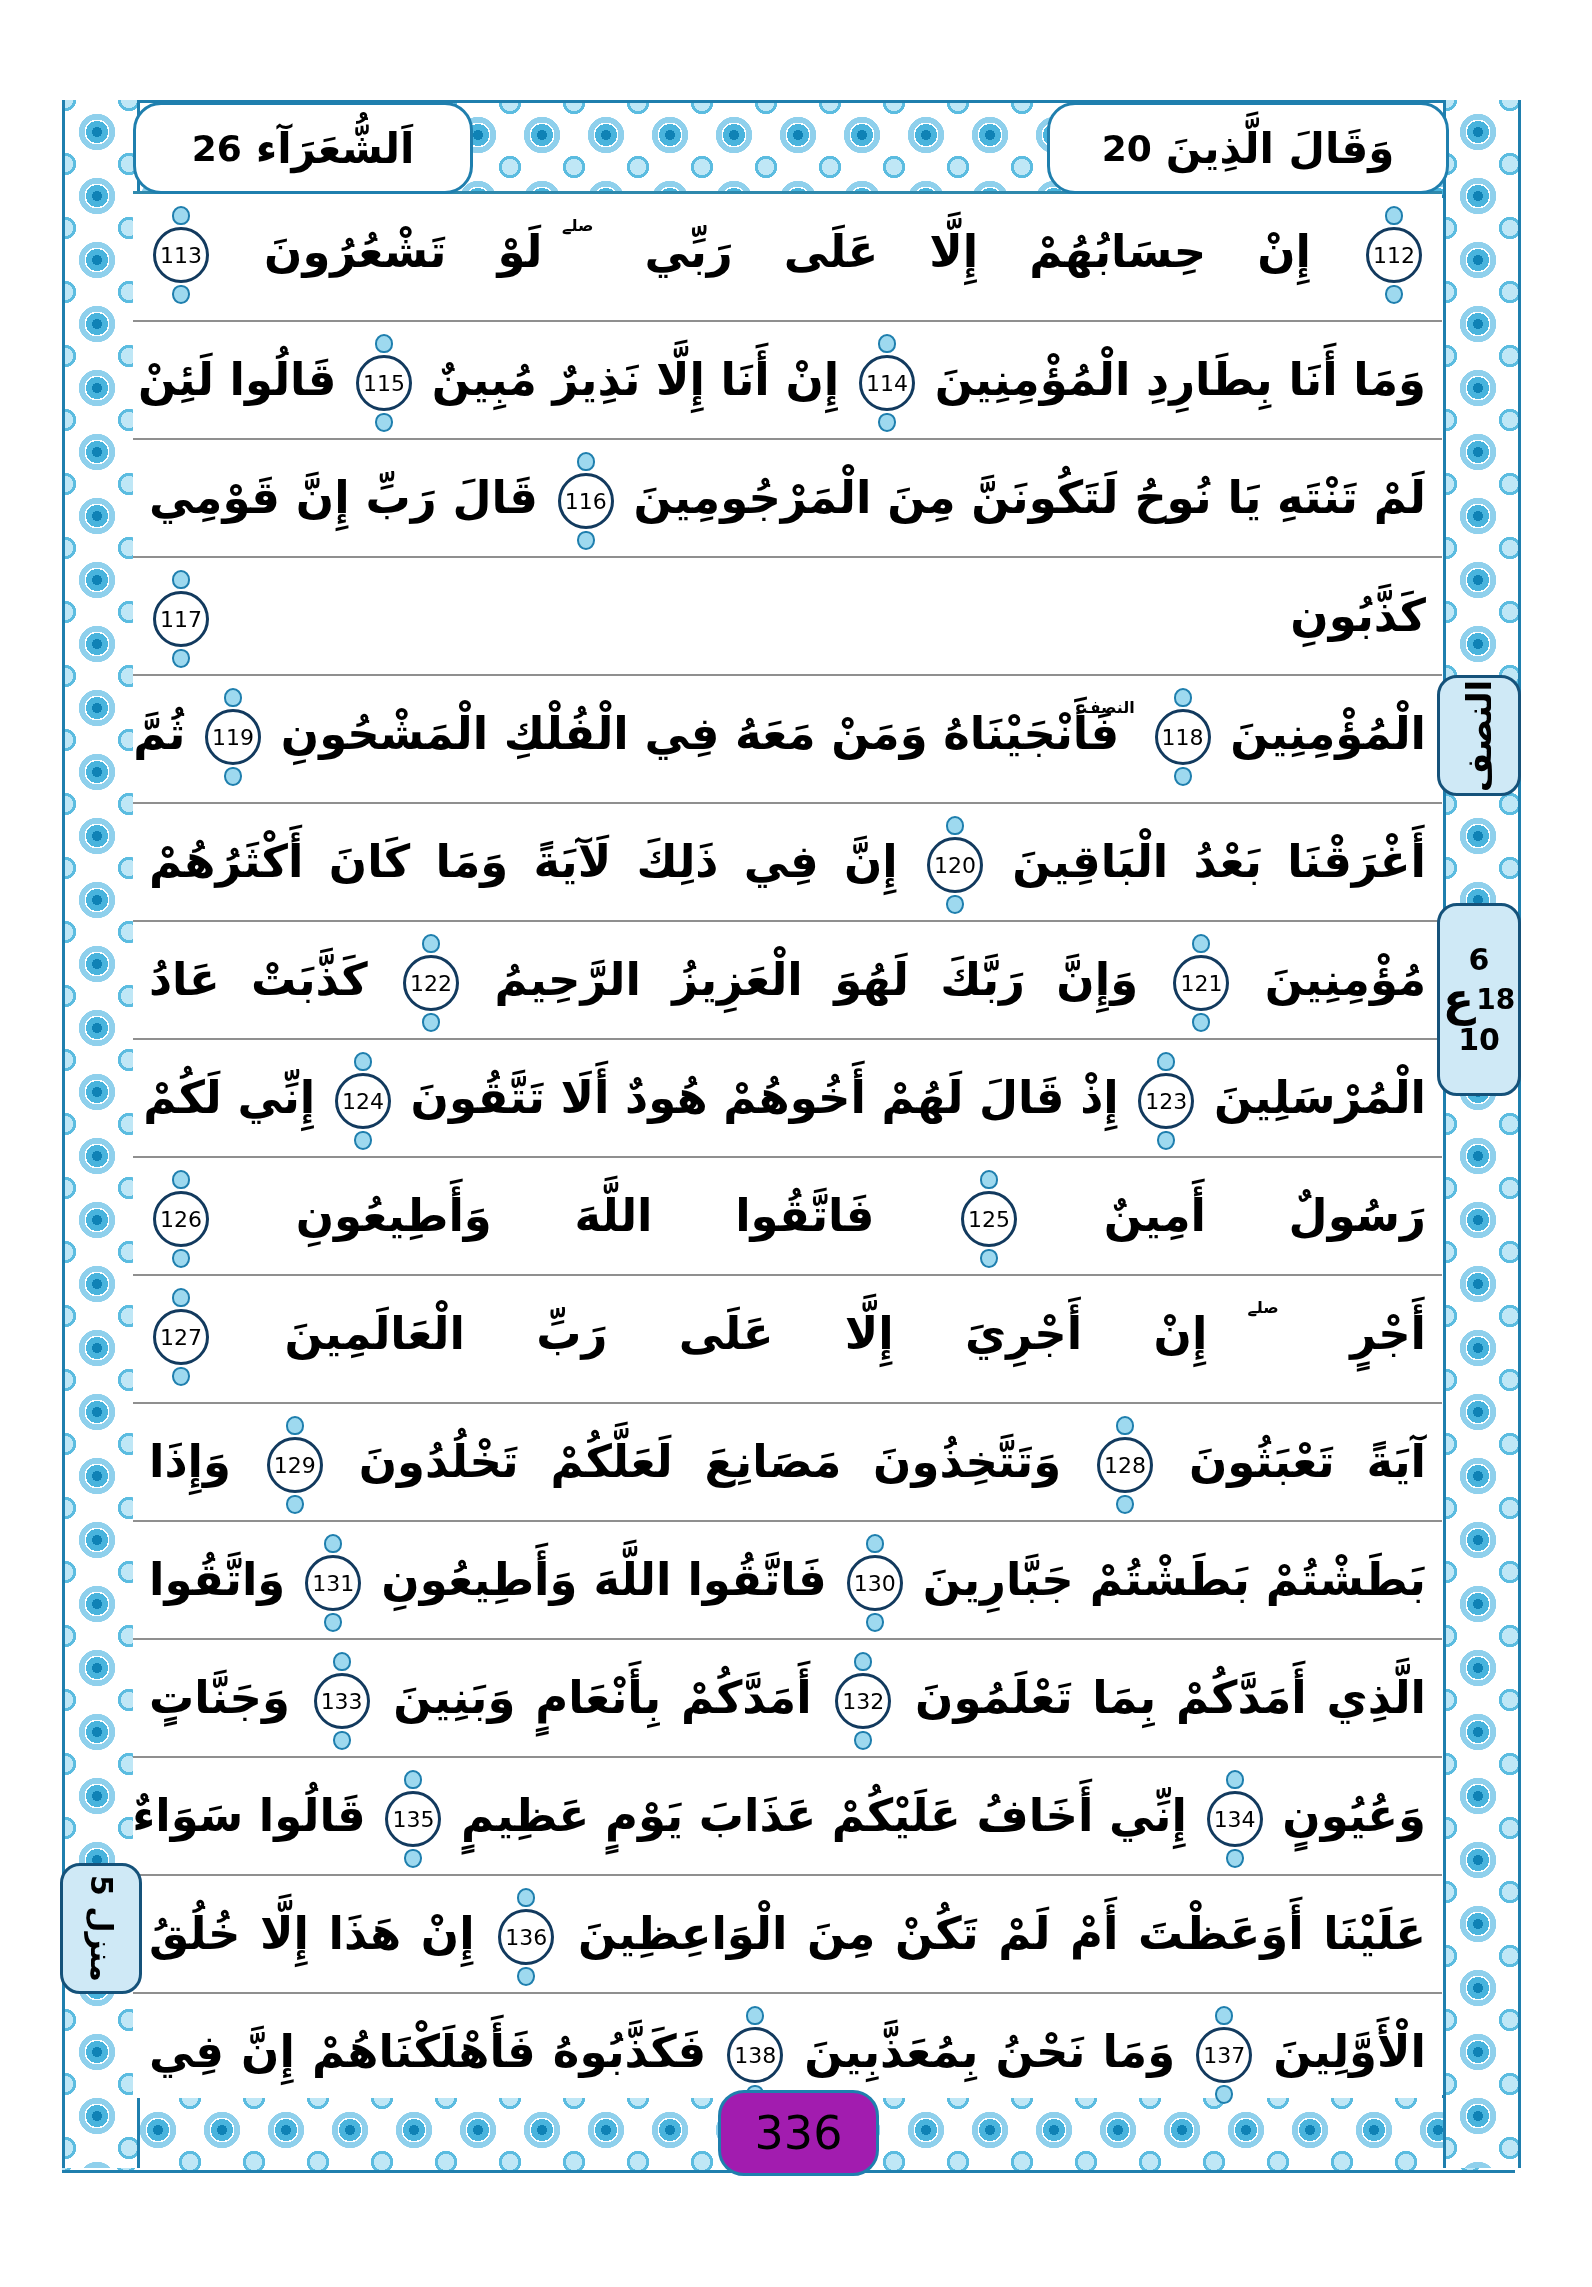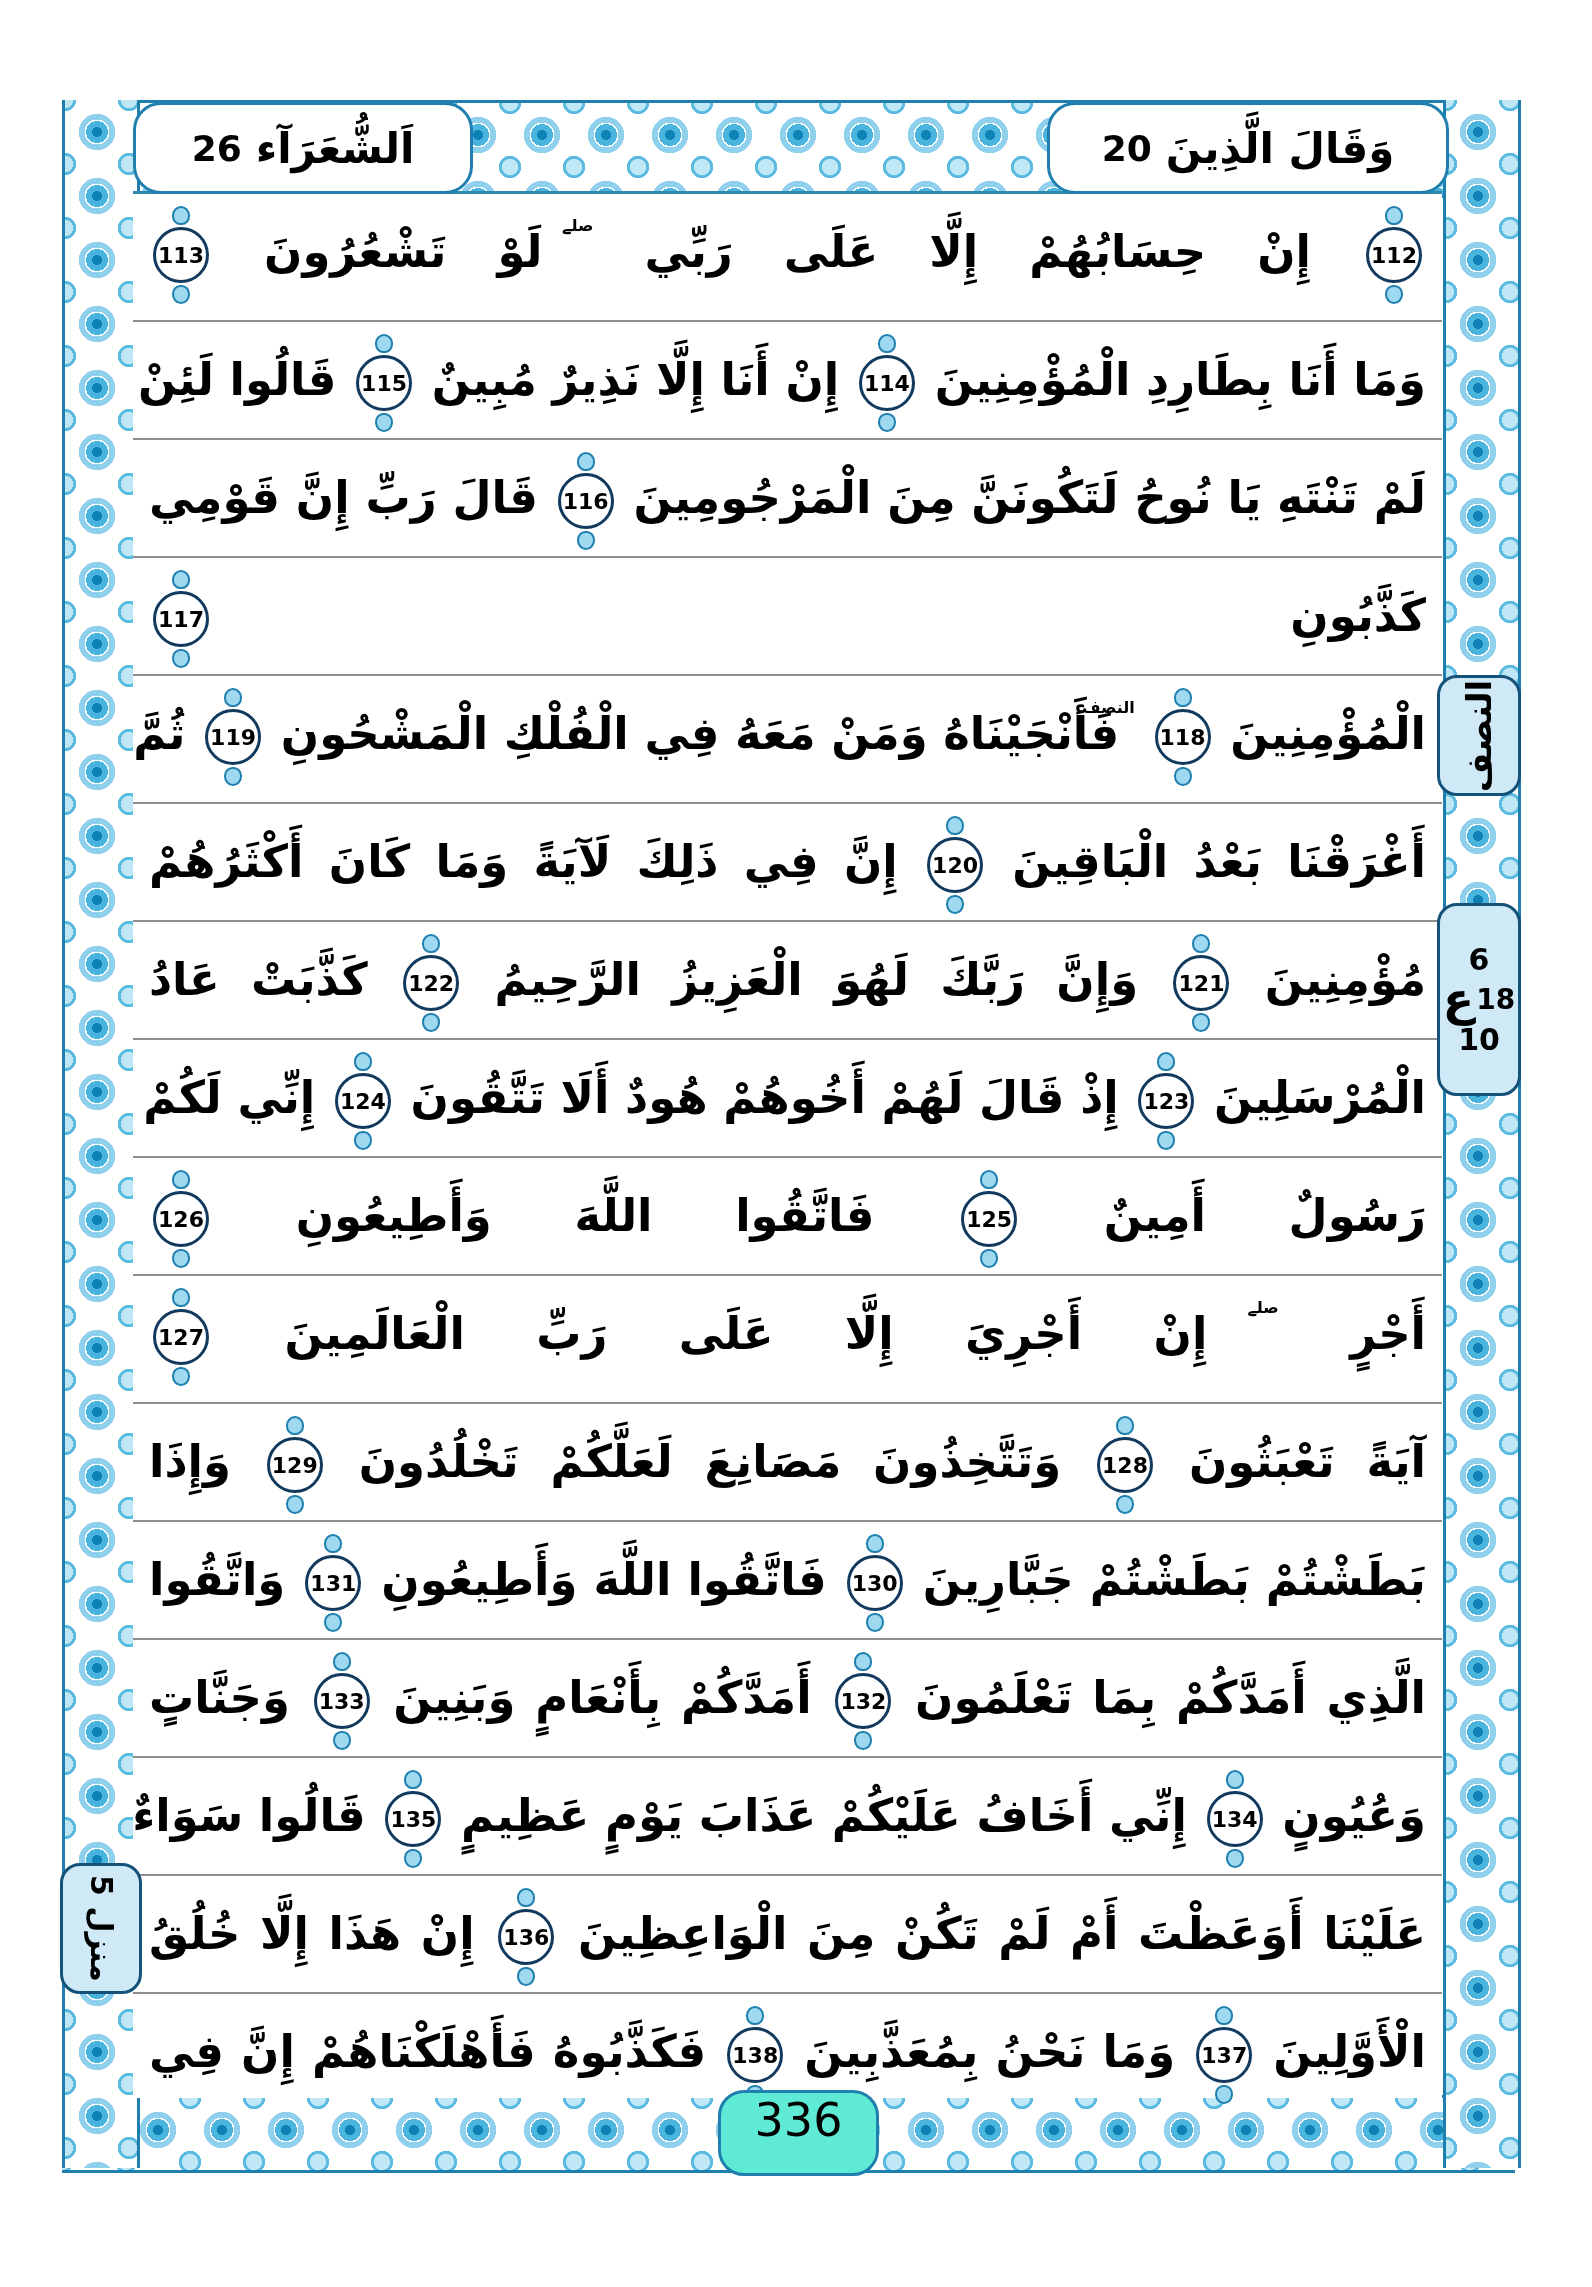--- a/index.html
+++ b/index.html
@@ -45,39 +45,39 @@
         top:-36px;font-size:16px;font-weight:bold;color:#000;white-space:nowrap;}
 
   
   .med{display:inline-flex;flex-direction:column;align-items:center;
        vertical-align:middle;margin:0 4px;line-height:normal;}
   .med .dome{width:14px;height:15px;background:#9ed9ef;border:2px solid #1f7fae;
        border-radius:50% 50% 46% 46%;}
   .med .dome.bot{border-radius:46% 46% 50% 50%;}
   .med .num{width:50px;height:50px;border:3px solid #123a5e;border-radius:50%;
        background:#fff;display:flex;align-items:center;justify-content:center;
-       font-size:22px;font-weight:bold;color:#000;margin:2px 0;}
+       font-size:22px;font-weight:normal;color:#000;margin:2px 0;}
 
   
   .tab{position:absolute;background:#cfe9f6;border:3px solid #15527a;
        border-radius:20px;z-index:5;display:flex;align-items:center;
        justify-content:center;color:#000;font-weight:bold;}
   .tab-nisf{left:1437px;top:675px;width:78px;height:115px;}
   .tab-nisf span{transform:rotate(-90deg);white-space:nowrap;font-size:34px;}
   .tab-manzil{left:60px;top:1863px;width:76px;height:125px;}
   .tab-manzil span{transform:rotate(90deg);white-space:nowrap;font-size:30px;direction:rtl;}
   .tab-ruku{left:1437px;top:903px;width:78px;height:187px;flex-direction:column;
        font-size:30px;line-height:1.05;}
   .tab-ruku .ain{font-size:46px;direction:ltr;display:flex;align-items:center;gap:2px;}
   .tab-ruku .ain .mid{font-size:28px;text-align:right;}
 
   
   .pnum{position:absolute;left:718px;top:2090px;width:155px;height:80px;
-        background:#5eead4;border:3px solid #1f7fae;border-radius:26px;z-index:6;
-        display:flex;justify-content:center;
+        background:#a21caf;border:3px solid #1f7fae;border-radius:26px;z-index:6;
+        display:flex;align-items:center;justify-content:center;
         font-size:46px;color:#000;}
 </style>
 </head>
 <body>
 
 <div class="page">
 
   <div class="orn orn-top"></div>
   <div class="orn orn-bottom"></div>
   <div class="orn orn-left"></div>

